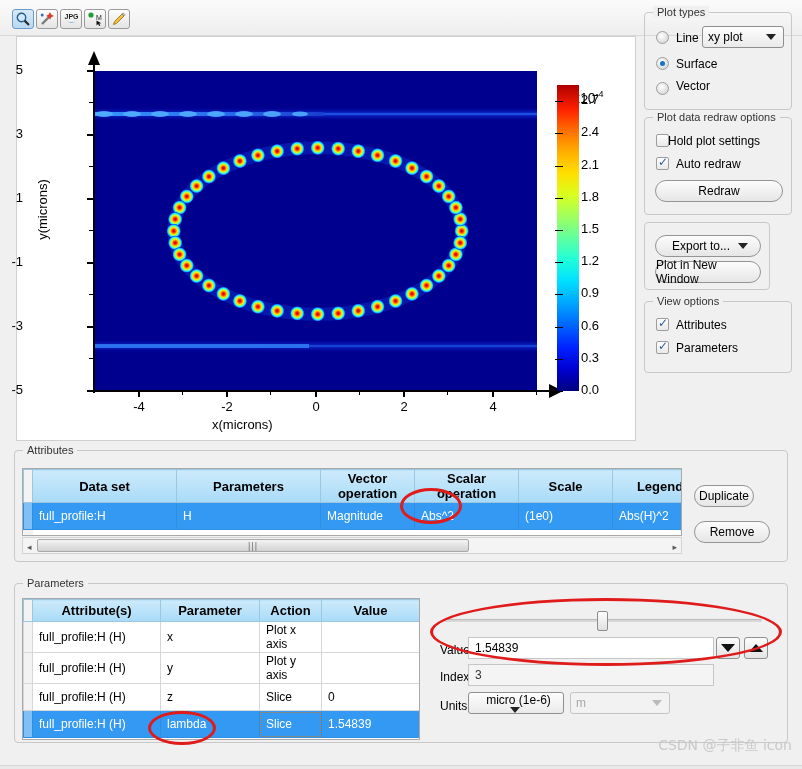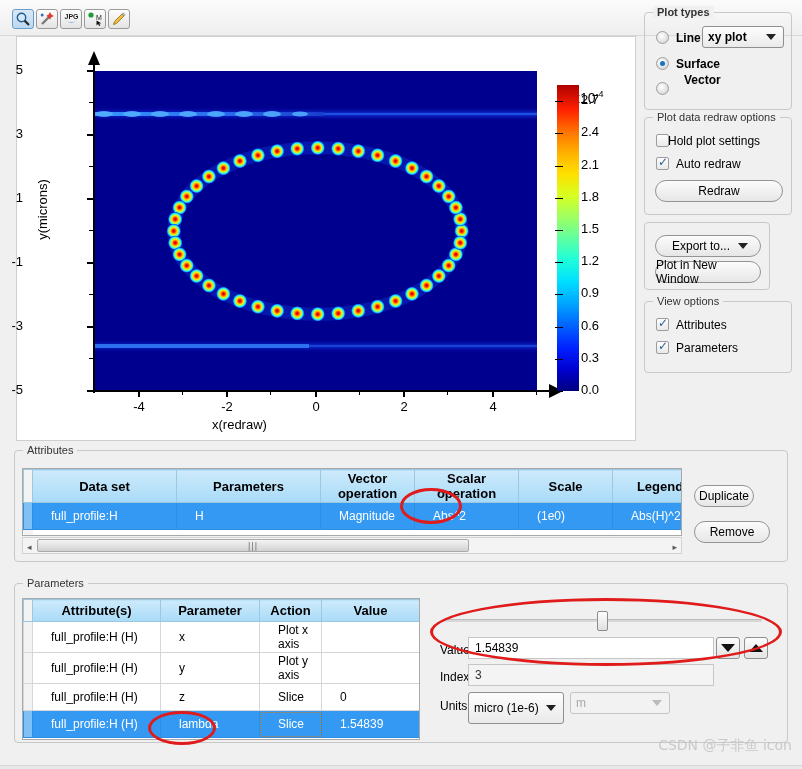--- a/index.html
+++ b/index.html
@@ -137,21 +137,21 @@
 
   
   .tablewrap { position:absolute; background:#fff; border:1px solid #a9a9a9; overflow:hidden; }
   table.grid { border-collapse:collapse; table-layout:fixed; font-size:12px; }
   table.grid th {
     background: linear-gradient(#cdeafb,#a8dbf8);
     border:1px solid #9bc7e0; font-weight:bold; font-size:13px;
     height:22px; color:#000; text-align:center;
   }
   table.grid td {
-    border:1px solid #d6d6d6; height:27px; padding-left:18px;
+    border:1px solid #d6d6d6; height:27px; padding-left:6px;
     font-size:12px; color:#000; background:#fff;
   }
   table.grid tr.sel td { background:#3399f3; color:#fff; border-color:#2f8ee0; }
   table.grid td.focus { outline:1px dotted #c27c2a; outline-offset:-2px; }
   .handlecol { width:9px; padding:0 !important; background:#f3f3f3 !important; }
   tr.sel .handlecol { background:#7fc1f6 !important; }
 
   .hscroll {
     position:absolute; height:17px; background:#f4f4f4; border:1px solid #d3d3d3;
   }
@@ -371,21 +371,21 @@
       <div class="xtickm" style="left:430px;"></div>
       <div class="xtick" style="left:475px;"></div>
       <div class="xtickm" style="left:519px;"></div>
 
       <div class="xlab" style="left:102px;">-4</div>
       <div class="xlab" style="left:190px;">-2</div>
       <div class="xlab" style="left:279px;">0</div>
       <div class="xlab" style="left:367px;">2</div>
       <div class="xlab" style="left:456px;">4</div>
 
-      <div class="xtitle">x(redraw)</div>
+      <div class="xtitle">x(microns)</div>
       <div class="ytitle">y(microns)</div>
 
       <div class="cbexp">
         <span>x10</span><sup>-4</sup>
       </div>
       <div class="cbar"></div>
       <div id="cbticks">
           <div class="cbtick" style="top: 64.1053px;"></div>
           <div class="cblab" style="top: 55.1053px;">2.7</div>
           <div class="cbtick" style="top: 96.3158px;"></div>
@@ -403,35 +403,35 @@
           <div class="cbtick" style="top: 289.579px;"></div>
           <div class="cblab" style="top: 280.579px;">0.6</div>
           <div class="cbtick" style="top: 321.789px;"></div>
           <div class="cblab" style="top: 312.789px;">0.3</div>
           <div class="cbtick" style="top: 354px;"></div>
           <div class="cblab" style="top: 345px;">0.0</div>
         </div>
     </div>
   </div>
 
-  <div class="group" style="left:644px; top:12px; width:148px; height:98px;font-weight:bold;">
+  <div class="group" style="left:644px; top:12px; width:148px; height:98px;">
     <span class="legend">Plot types</span>
 
     <span class="radio" style="left:11px; top:18px;"></span>
     <span class="opt-label" style="left:31px; top:18px;">Line</span>
     <div class="combo" style="left:57px; top:13px; width:82px; height:22px;">
       <span class="cv">xy plot</span>
       <span class="carr"></span>
     </div>
 
     <span class="radio on" style="left:11px; top:44px;"></span>
     <span class="opt-label" style="left:31px; top:44px;">Surface</span>
 
     <span class="radio" style="left:11px; top:69px;"></span>
-    <span class="opt-label" style="left:31px; top:60px;margin-left:8px;">Vector</span>
+    <span class="opt-label" style="left:31px; top:66px;">Vector</span>
   </div>
 
   <div class="group" style="left:644px; top:117px; width:148px; height:98px;">
     <span class="legend">Plot data redraw options</span>
     <span class="chk" style="left:11px; top:16px;"></span>
     <span class="opt-label" style="left:23px; top:16px;">Hold plot settings</span>
     <span class="chk on" style="left:11px; top:39px;"></span>
     <span class="opt-label" style="left:31px; top:39px;">Auto redraw</span>
     <div class="btn" style="left:10px; top:62px; width:128px; height:22px;">
       <span>Redraw</span>
@@ -587,21 +587,21 @@
     <div class="spin" style="left:744px; top:637px;">
       <span class="tri-u"></span>
     </div>
 
     <span class="flabel" style="left:440px; top:670px;">Index</span>
     <div class="field ro" style="left:468px; top:664px; width:246px; height:22px;">
       <span>3</span>
     </div>
 
     <span class="flabel" style="left:440px; top:699px;">Units</span>
-    <div class="combo" style="left:468px; top:692px; width:96px; height:32px;">
+    <div class="combo" style="left:468px; top:692px; width:96px; height:22px;flex-direction:column;">
       <span class="cv">micro (1e-6)</span>
       <span class="carr"></span>
     </div>
     <div class="combo disabled" style="left:570px; top:692px; width:100px; height:22px;">
       <span class="cv">m</span>
       <span class="carr"></span>
     </div>
   </div>
 
   <div class="annot" style="left:400px; top:488px; width:62px; height:36px;"></div>

